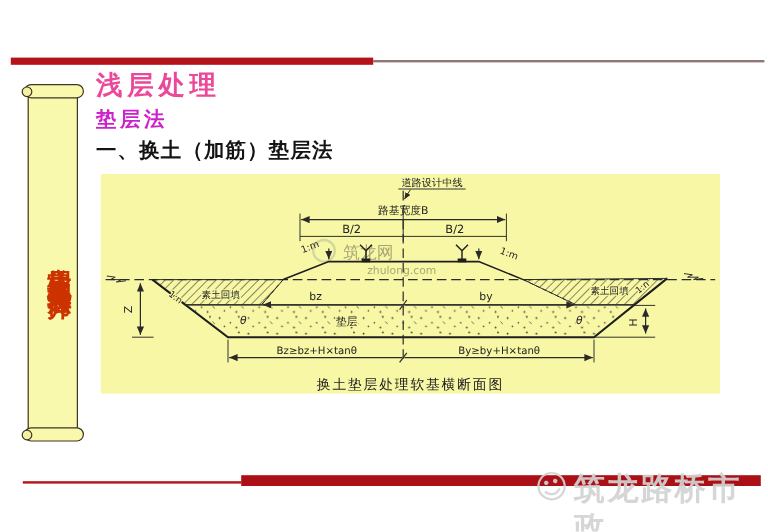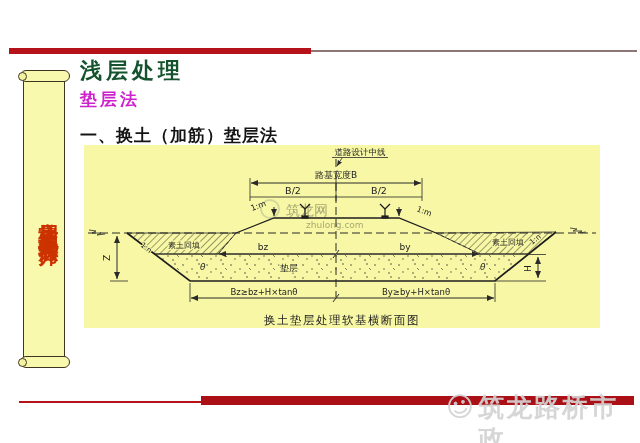--- a/index.html
+++ b/index.html
@@ -20,23 +20,23 @@
   .scroll-cap.top{top:0;} .scroll-cap.bot{top:286px;}
   .scroll-knob{position:absolute;left:-2px;width:9px;height:9px;border:1.5px solid #3f3520;
       border-radius:50%;background:#f2f2a2;box-sizing:border-box;}
   .scroll-knob.top{top:2px;} .scroll-knob.bot{top:288px;}
   .scroll-text{position:absolute;left:0;right:0;top:14px;bottom:12px;margin:auto;
       writing-mode:vertical-rl;text-orientation:upright;
       font-size:20px;font-weight:bold;color:#cc3300;letter-spacing:2px;
       text-align:center;width:100%;line-height:42px;}
 
   
-  .title{left:80px;top:56px;font-size:22px;font-weight:bold;color:#14532d;letter-spacing:4px;}
+  .title{left:80px;top:56px;font-size:22px;font-weight:bold;color:#ec4899;letter-spacing:4px;}
   .subtitle{left:80px;top:88px;font-size:17px;font-weight:bold;color:#cc22cc;letter-spacing:3px;}
-  .section{left:80px;top:124px;font-size:17px;font-weight:bold;color:#141414;letter-spacing:1px;}
+  .section{left:80px;top:114px;font-size:17px;font-weight:bold;color:#141414;letter-spacing:1px;}
 
   
   .figure{left:84px;top:145px;width:516px;height:183px;background:#f7f7a5;}
   svg text{font-family:"DejaVu Sans", sans-serif;fill:#222;}
   .halo{paint-order:stroke;stroke:#f7f7a5;stroke-width:2px;}
   .wm{opacity:.38;}
 
   
   .para{left:84px;top:343px;width:552px;font-size:16px;font-weight:bold;color:#101010;
         line-height:23px;letter-spacing:0.5px;}

